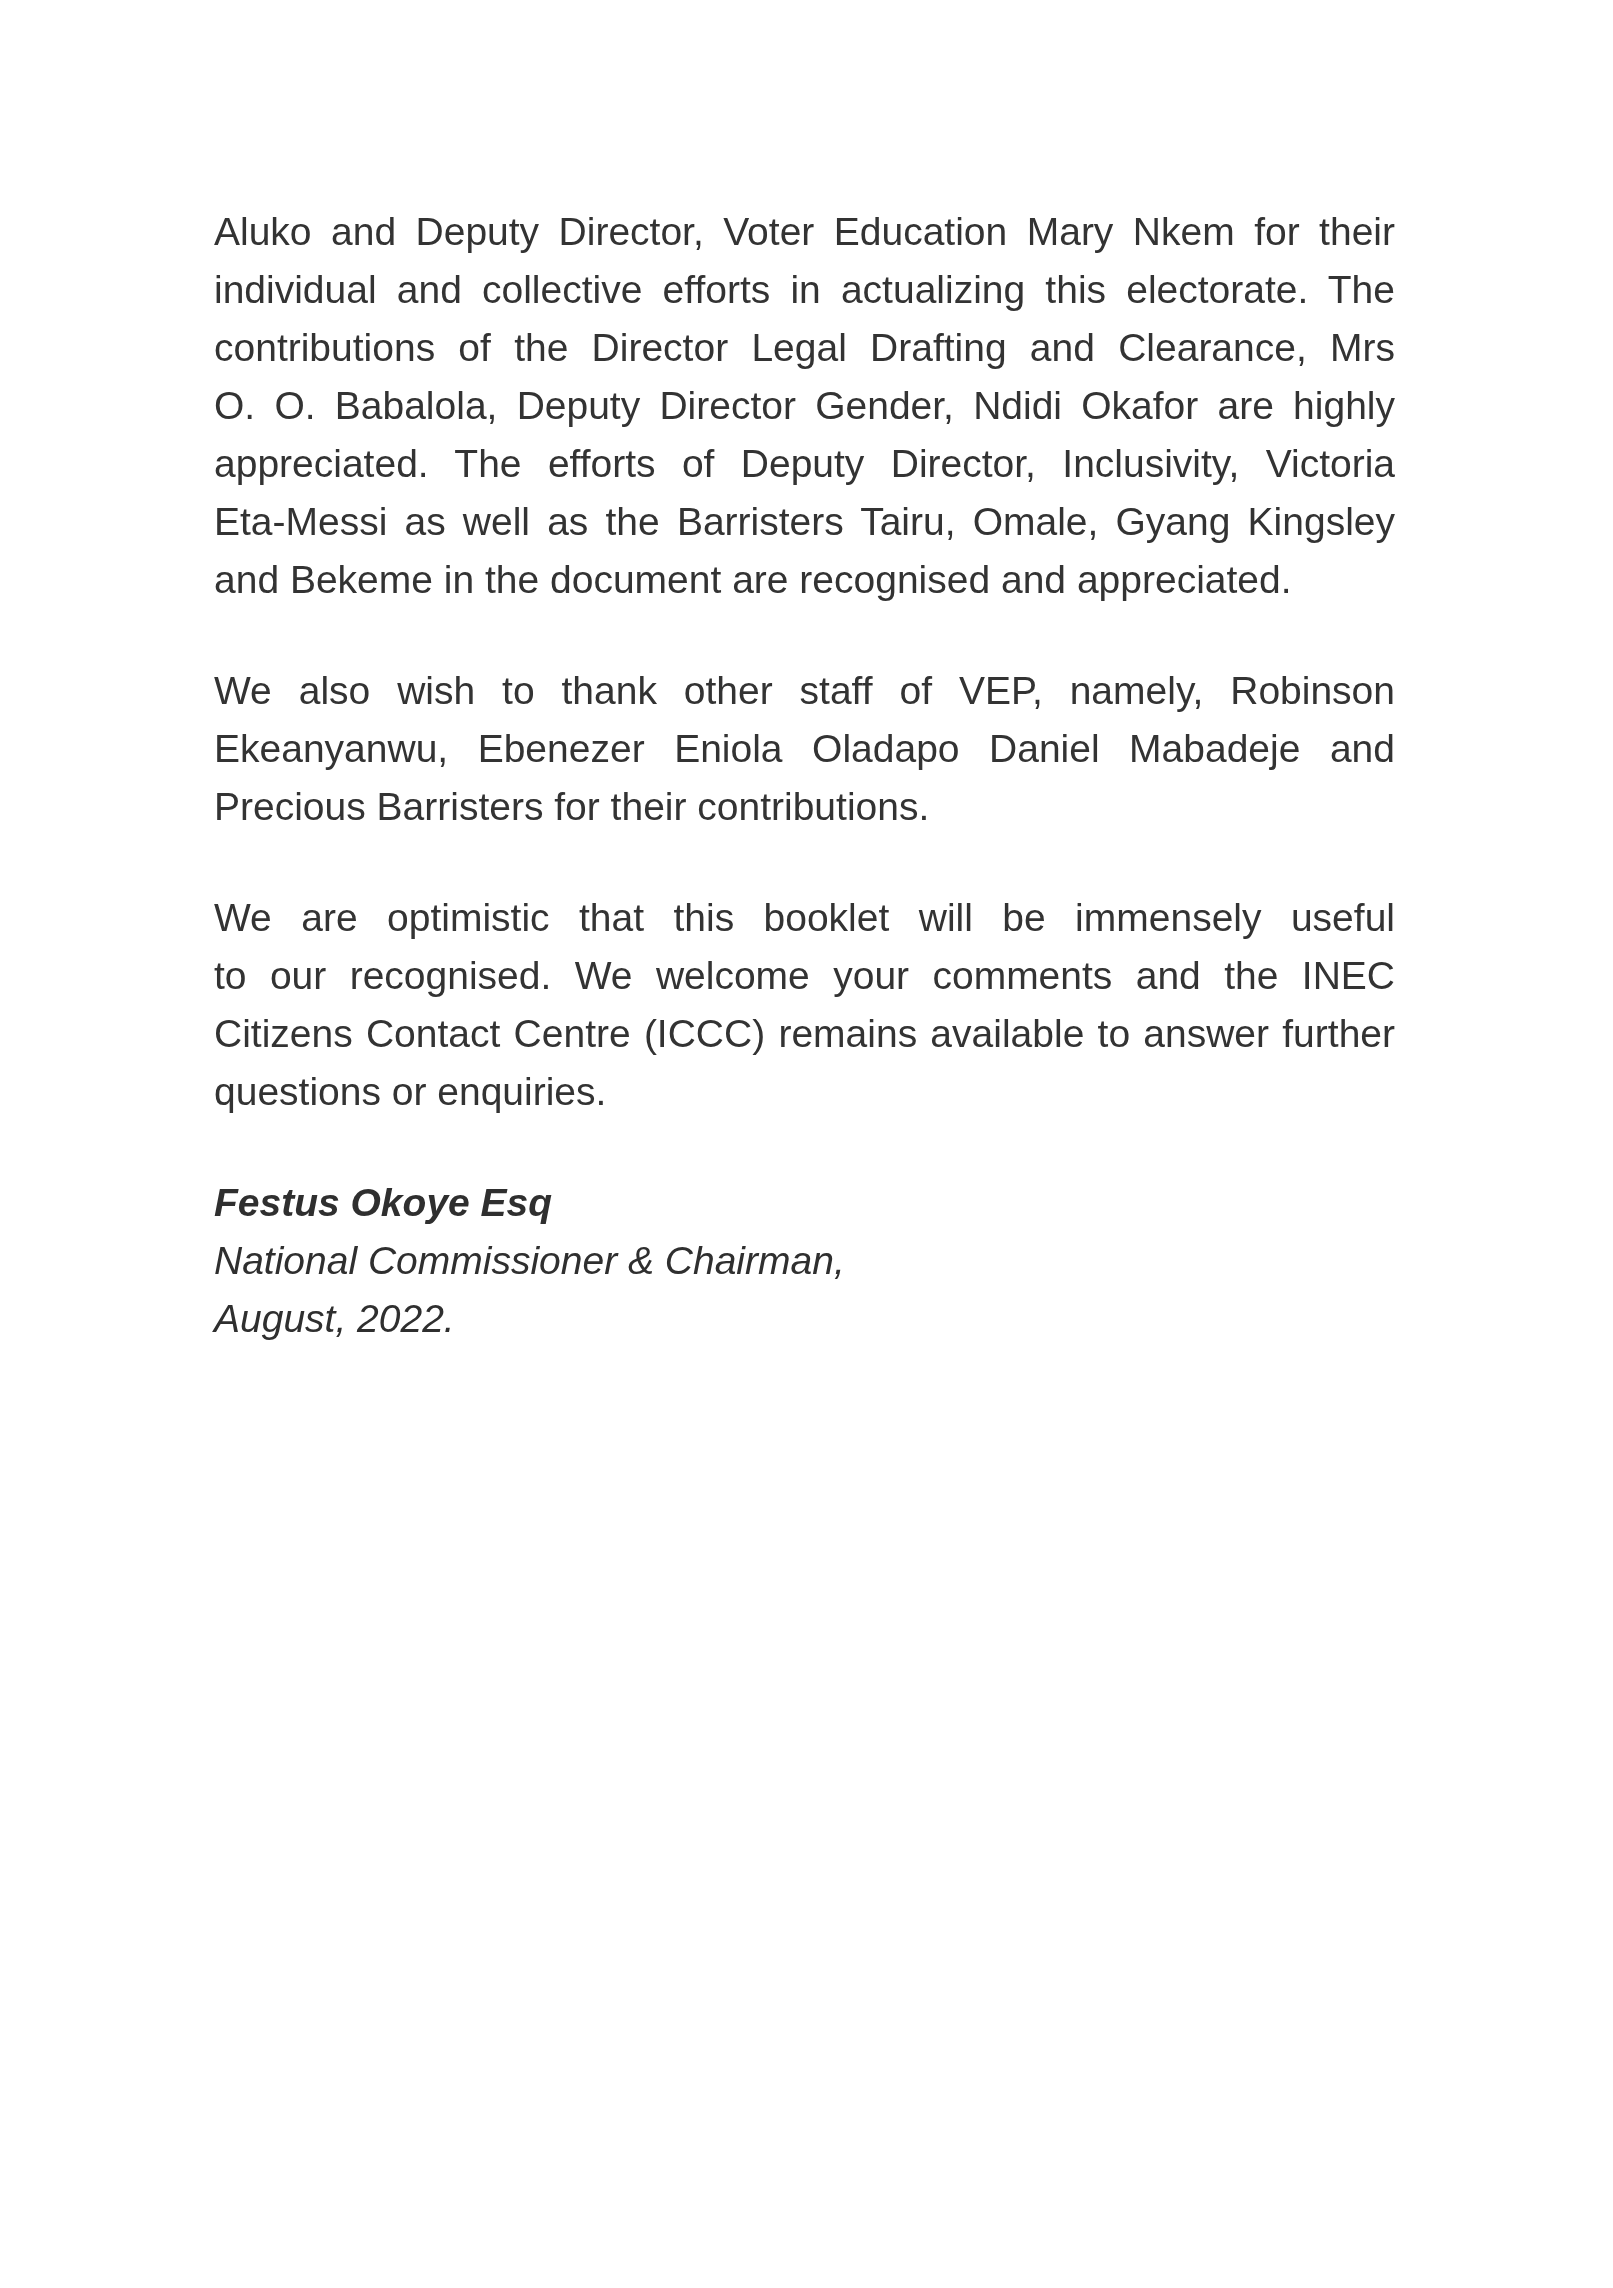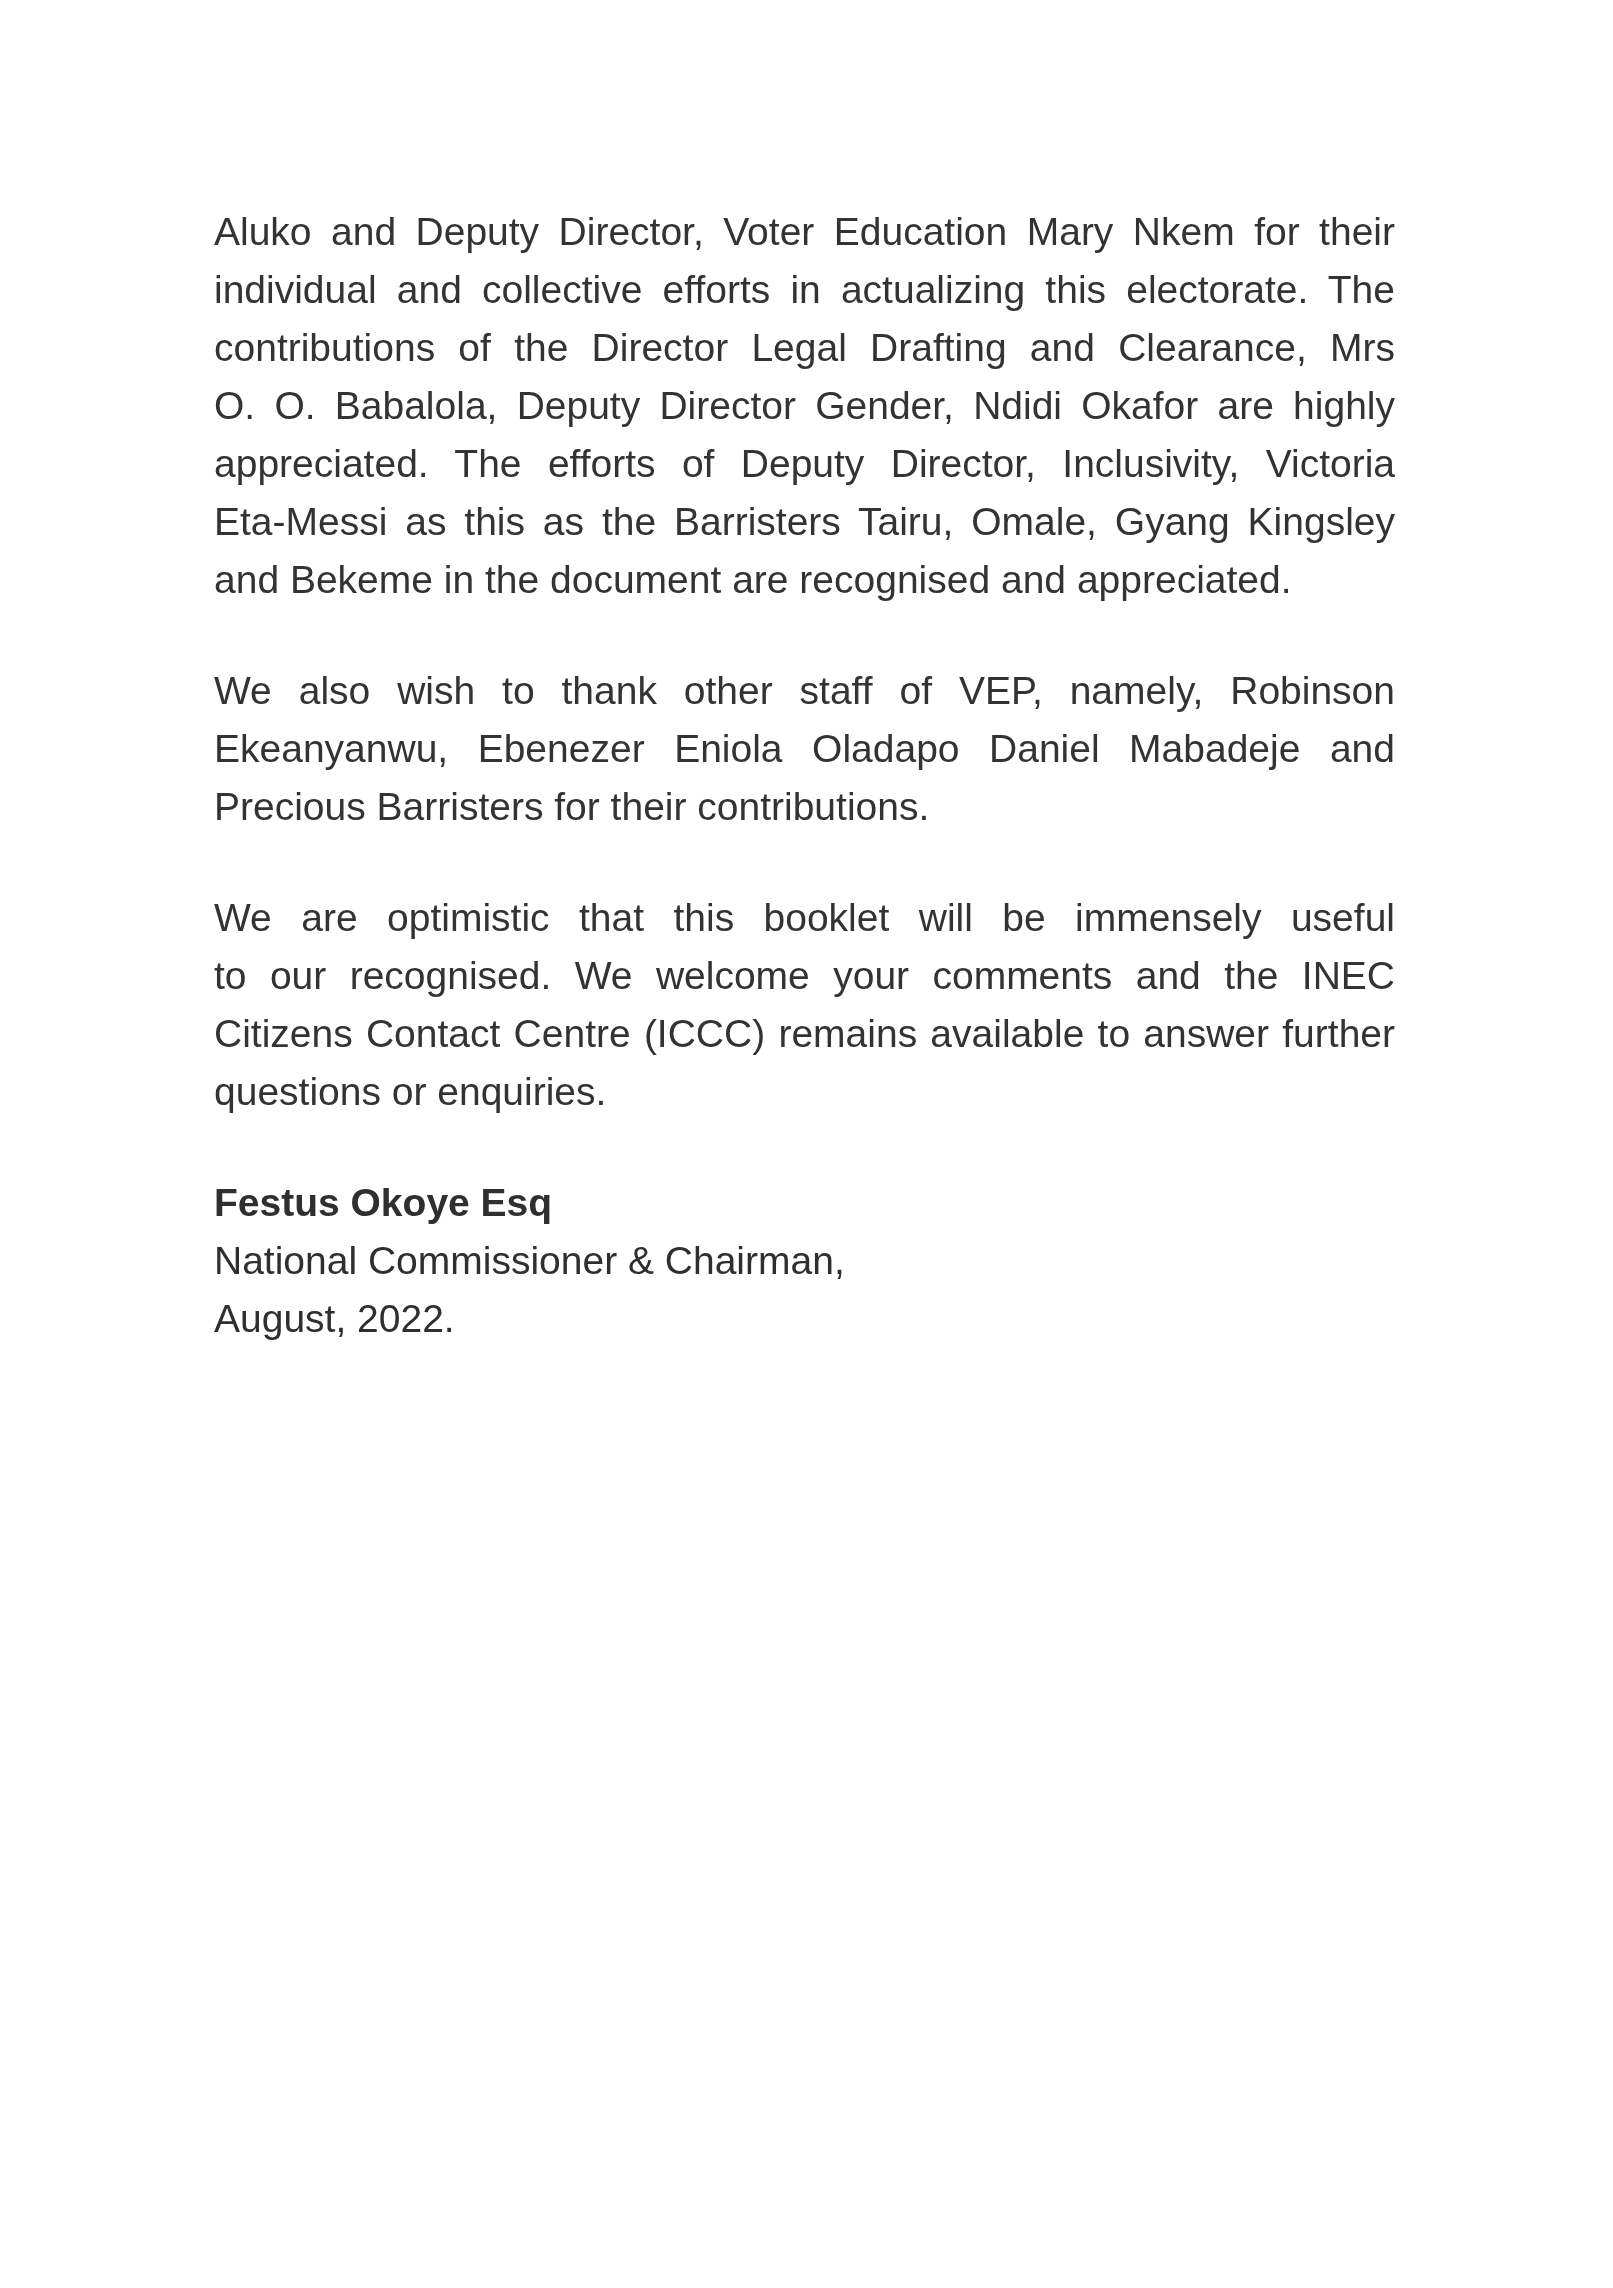--- a/index.html
+++ b/index.html
@@ -26,20 +26,21 @@
     width:1181px;
     color:var(--text);
     font-size:39px;
     line-height:58px;
   }
   .para{margin:0 0 53px 0;}
   .line{text-align:justify;}
   .line.jl{text-align-last:justify;}
   .line.last{text-align-last:left;}
   .signature{
+    font-style:italic;
     color:#2f2f2f;
   }
   .sig-name{font-weight:bold;}
   .footer-rule{
     position:absolute;
     left:0;
     top:2148px;
     width:1613px;
     height:7.4px;
     background:var(--rule);
@@ -82,21 +83,21 @@
 
   <main class="content">
 
     <div>
         <div class="para">
           <div class="line jl">Aluko and Deputy Director, Voter Education Mary Nkem for their</div>
           <div class="line jl">individual and collective efforts in actualizing this electorate. The</div>
           <div class="line jl">contributions of the Director Legal Drafting and Clearance, Mrs</div>
           <div class="line jl">O. O. Babalola, Deputy Director Gender, Ndidi Okafor are highly</div>
           <div class="line jl">appreciated. The efforts of Deputy Director, Inclusivity, Victoria</div>
-          <div class="line jl">Eta-Messi as this as the Barristers Tairu, Omale, Gyang Kingsley</div>
+          <div class="line jl">Eta-Messi as well as the Barristers Tairu, Omale, Gyang Kingsley</div>
           <div class="line last">and Bekeme in the document are recognised and appreciated.</div>
         </div>
         <div class="para">
           <div class="line jl">We also wish to thank other staff of VEP, namely, Robinson</div>
           <div class="line jl">Ekeanyanwu, Ebenezer Eniola Oladapo Daniel Mabadeje and</div>
           <div class="line last">Precious Barristers for their contributions.</div>
         </div>
         <div class="para">
           <div class="line jl">We are optimistic that this booklet will be immensely useful</div>
           <div class="line jl">to our recognised. We welcome your comments and the INEC</div>

